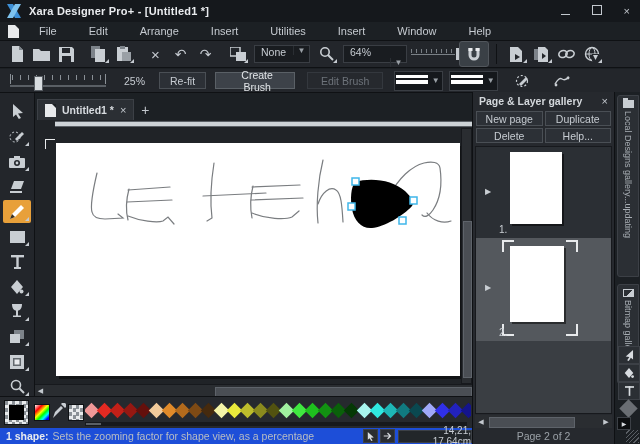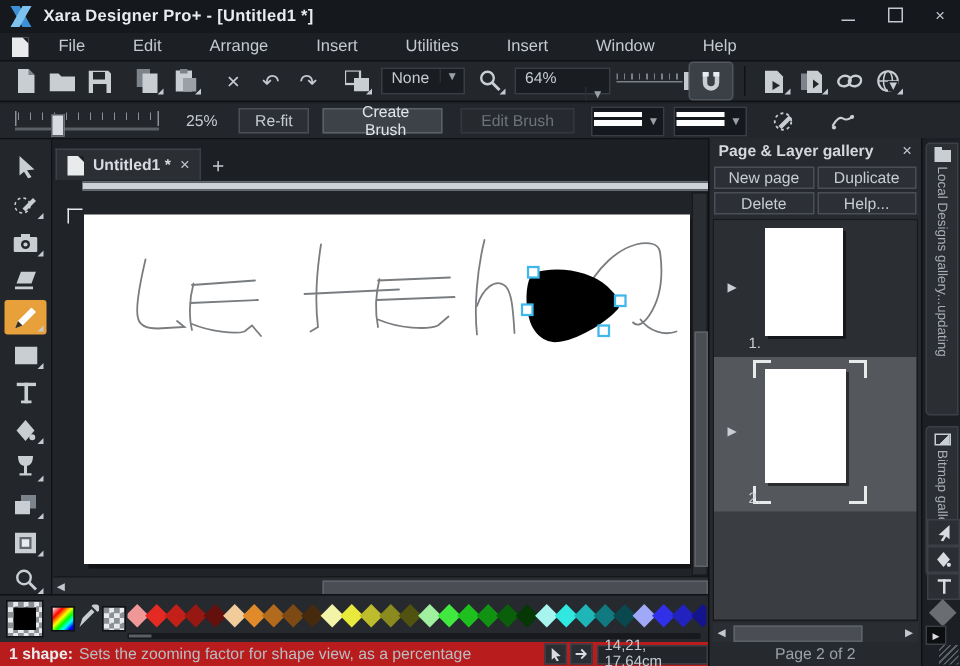--- a/index.html
+++ b/index.html
@@ -115,21 +115,21 @@
   #curswatch{position:absolute;left:4px;top:3px;width:25px;height:25px;border:1px solid #0f1114;box-sizing:border-box;}
   #curswatch .inner{position:absolute;left:4px;top:4px;right:4px;bottom:4px;background:#000;}
   #rainbow{position:absolute;left:34px;top:7px;width:14px;height:15px;background:linear-gradient(135deg,#fff,#f00 25%,#ff0 45%,#0f0 60%,#0ff 75%,#00f 90%);border:1px solid #0f1114;}
   #dropper{position:absolute;left:52px;top:6px;width:14px;height:16px;}
   #noneswatch{position:absolute;left:68px;top:7px;width:14px;height:15px;border:1px solid #0f1114;}
   #swatches{position:absolute;left:85px;top:4px;width:386px;height:20px;display:flex;overflow:hidden;}
   .diamond{width:11px;height:11px;transform:rotate(45deg);margin:4px 1px 0 1px;flex:none;}
   #pal-scroll{position:absolute;left:85px;top:25px;width:382px;height:4px;background:#17191d;}
   #pal-scroll .thumb{position:absolute;left:1px;top:1px;width:15px;height:2px;background:#5a5f65;}
   
-  #statusbar{left:0;top:428px;width:472px;height:16px;background:#b91c1c;display:flex;align-items:center;padding-left:6px;box-sizing:border-box;}
+  #statusbar{left:0;top:428px;width:472px;height:16px;background:#1d4ed8;display:flex;align-items:center;padding-left:6px;box-sizing:border-box;text-align:right;}
   #statusbar .b{font-size:10.5px;font-weight:bold;color:#e9ebee;margin-right:4px;white-space:nowrap;}
   #statusbar .h{font-size:10.5px;color:#b8bdc3;white-space:nowrap;}
   .stic{width:13px;height:12px;background:#2a2d31;border:1px solid #3c4046;display:flex;align-items:center;justify-content:center;flex:none;}
   #coords{margin-left:3px;width:74px;height:13px;background:#22262a;border:1px solid #3c4046;font-size:10px;color:#c7ccd2;display:flex;align-items:center;padding-left:4px;box-sizing:border-box;flex:none;}
 </style>
 </head>
 <body>
 
 <div class="abs" id="titlebar">
   <svg id="logo" viewBox="0 0 16 14">

